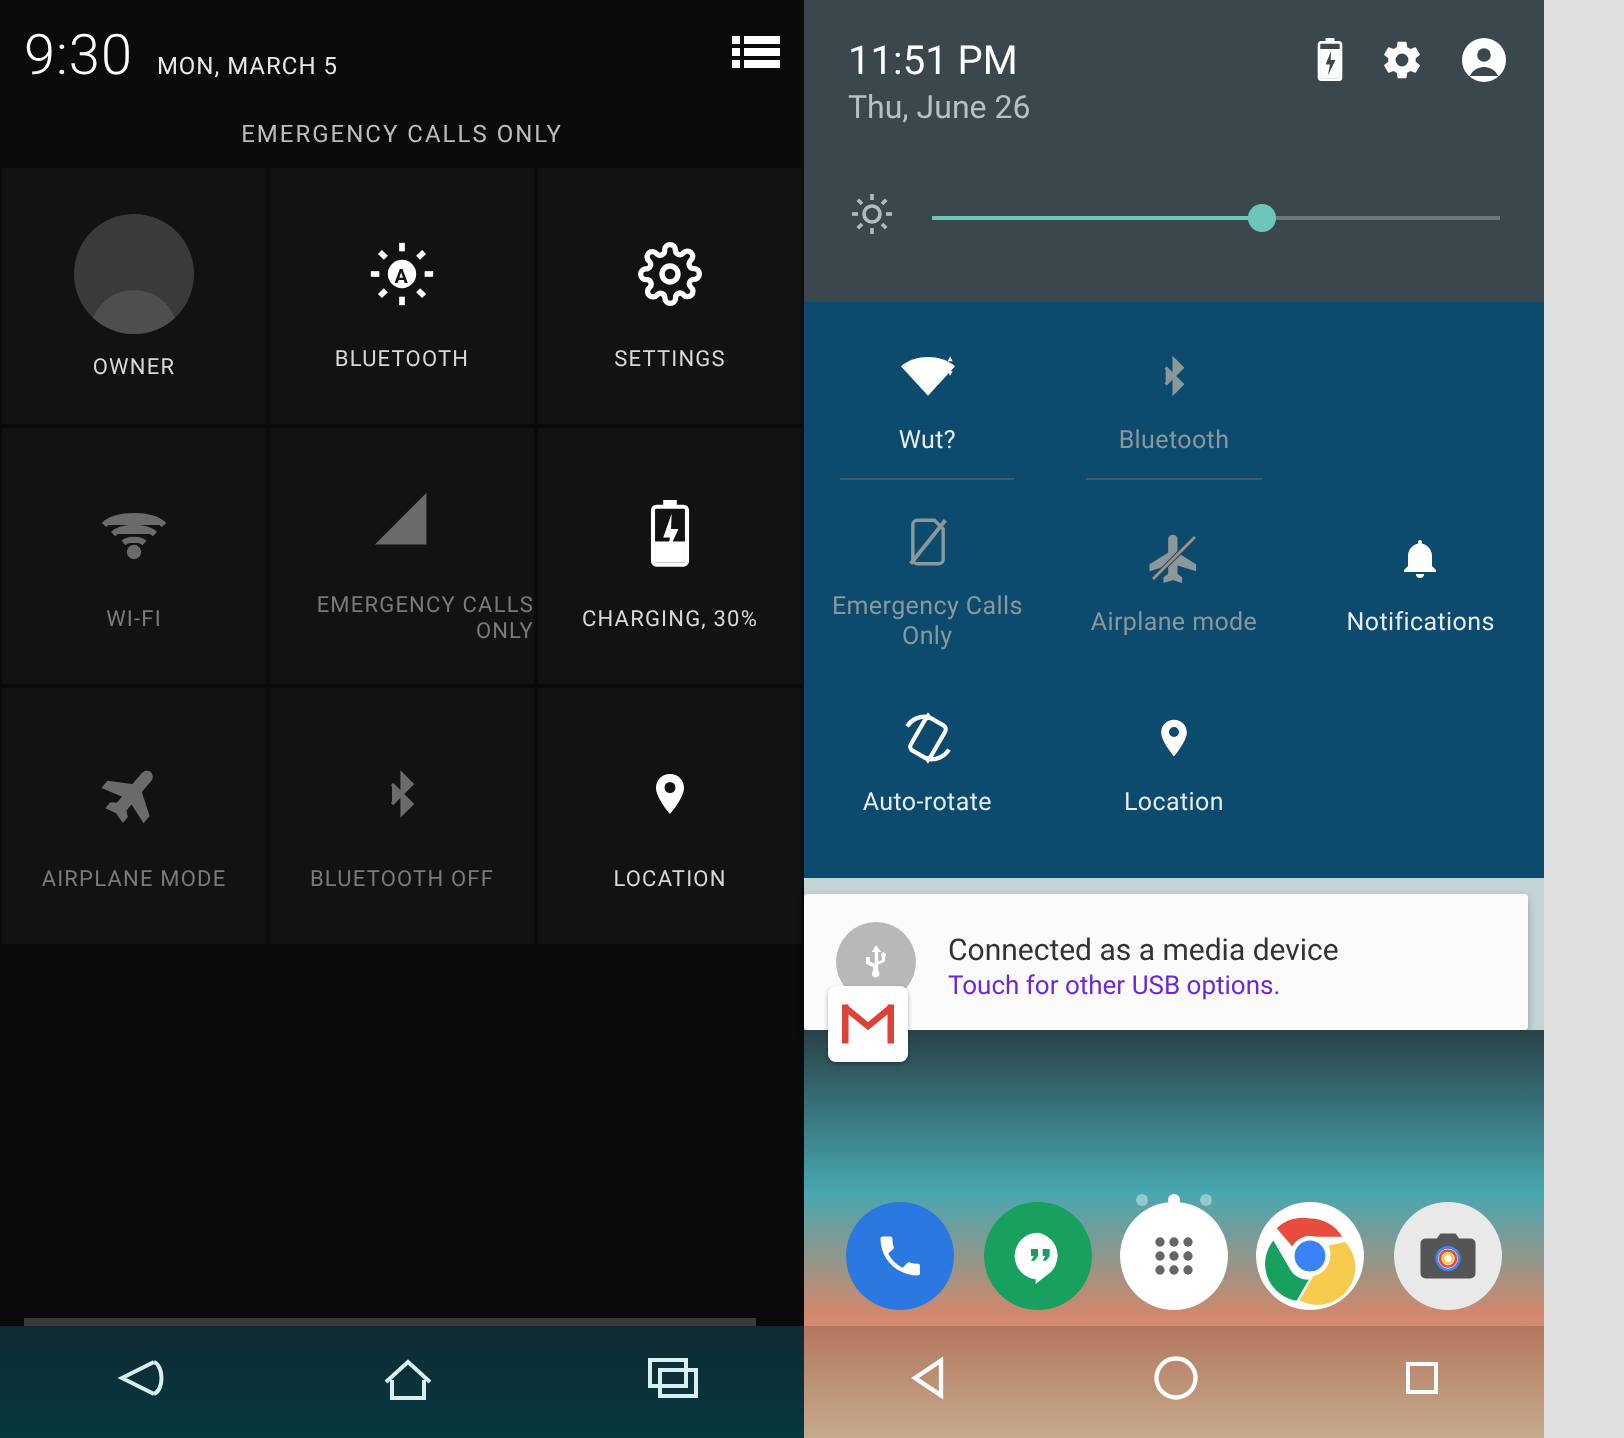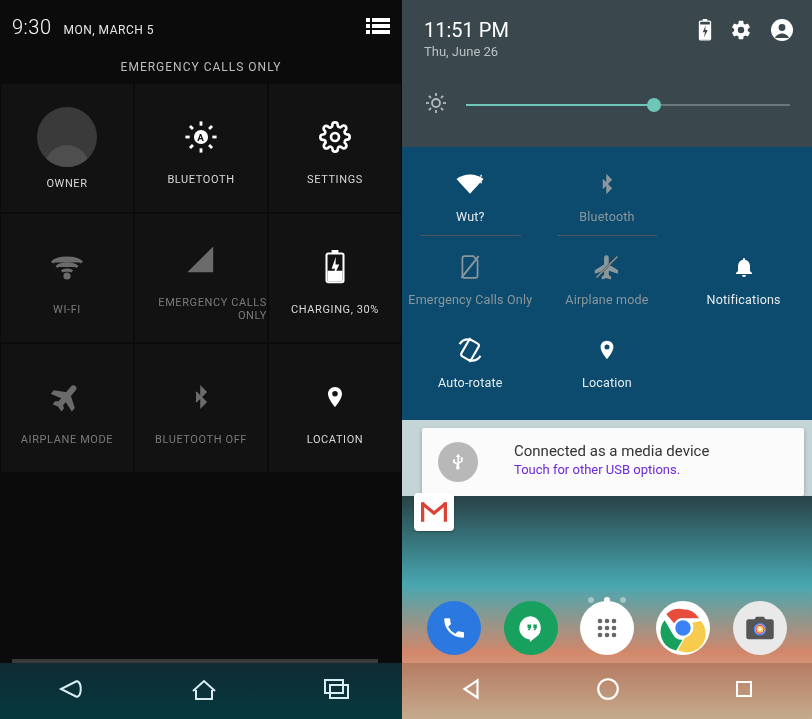--- a/index.html
+++ b/index.html
@@ -23,21 +23,21 @@
   }
   .left .statusbar {
     height: 54px;
     display: flex;
     align-items: center;
     padding: 0 12px;
     justify-content: space-between;
     color: #fff;
   }
   .left .statusbar .time {
-    font-size: 20px;
+    font-size: 28px;
     font-weight: 300;
     letter-spacing: .5px;
   }
   .left .statusbar .date {
     font-size: 12px;
     margin-left: 8px;
     opacity: .9;
     letter-spacing: .5px;
   }
   .left .emergency-bar {
@@ -98,21 +98,21 @@
     align-items: center;
   }
   .left .navbar svg { stroke:#d8eef1; }
   
   .menu-icon .row { display:flex; gap:2px; margin-bottom:2px; }
   .menu-icon .dot { width:4px; height:4px; background:#fff; }
   .menu-icon .bar { width:18px; height:4px; background:#fff; }
 
   
   .right {
-    width: 410px;
+    width: 370px;
     height: 719px;
     position: relative;
     background: #c4d5d7;
     color: #fff;
     display: flex;
     flex-direction: column;
   }
   .right .panel {
     background: #3a474c;
     margin: 0;
@@ -122,21 +122,21 @@
     display: flex;
     align-items: flex-start;
     justify-content: space-between;
     background: #3a474c;
   }
   .right .header .time2 {
     font-size: 20px;
     font-weight: 400;
   }
   .right .header .date2 {
-    font-size: 13px;
+    font-size: 16px;
     color: #b6c1c4;
     margin-top: 2px;
   }
   .right .header .status-icons {
     display: flex;
     align-items: center;
     gap: 18px;
   }
   .right .brightness {
     padding: 22px 22px 28px 22px;
@@ -170,27 +170,26 @@
     padding: 14px 6px 12px; text-align:center;
   }
   .right .qs .qtile .qicon { height:34px; display:flex; align-items:center; justify-content:center; margin-bottom:8px;}
   .right .qs .qtile.inactive { color:#8a989c; }
   .right .qs .qtile.inactive svg { stroke:#8a989c; fill:#8a989c; }
   .right .qs .divider-cell { position: relative; }
   .right .qs .divider-cell::after {
     content:""; position:absolute; left:18px; right:18px; bottom:0; height:1px; background:#4b575b;
   }
   .right .notif {
-    margin: 8px 8px 0 20px;
+    margin: 8px 8px 0 0;
     background: #fbfbfb;
     border-radius: 2px;
-    display:flex; align-items:flex-start;
+    display:flex; align-items:flex-end;
     padding: 14px 16px;
     box-shadow: 0 2px 4px rgba(0,0,0,.25);
-    gap: 20px;
   }
   .right .notif .bubble {
     width:40px; height:40px; border-radius:50%; background:#b8b8b8;
     display:flex; align-items:center; justify-content:center;
     margin-right:16px;
     color:#fff; font-size:18px;
   }
   .right .notif .ntitle { color:#333; font-size:15px; }
   .right .notif .nsub { color:#6d28d9; font-size:13px; margin-top:2px; }
 

